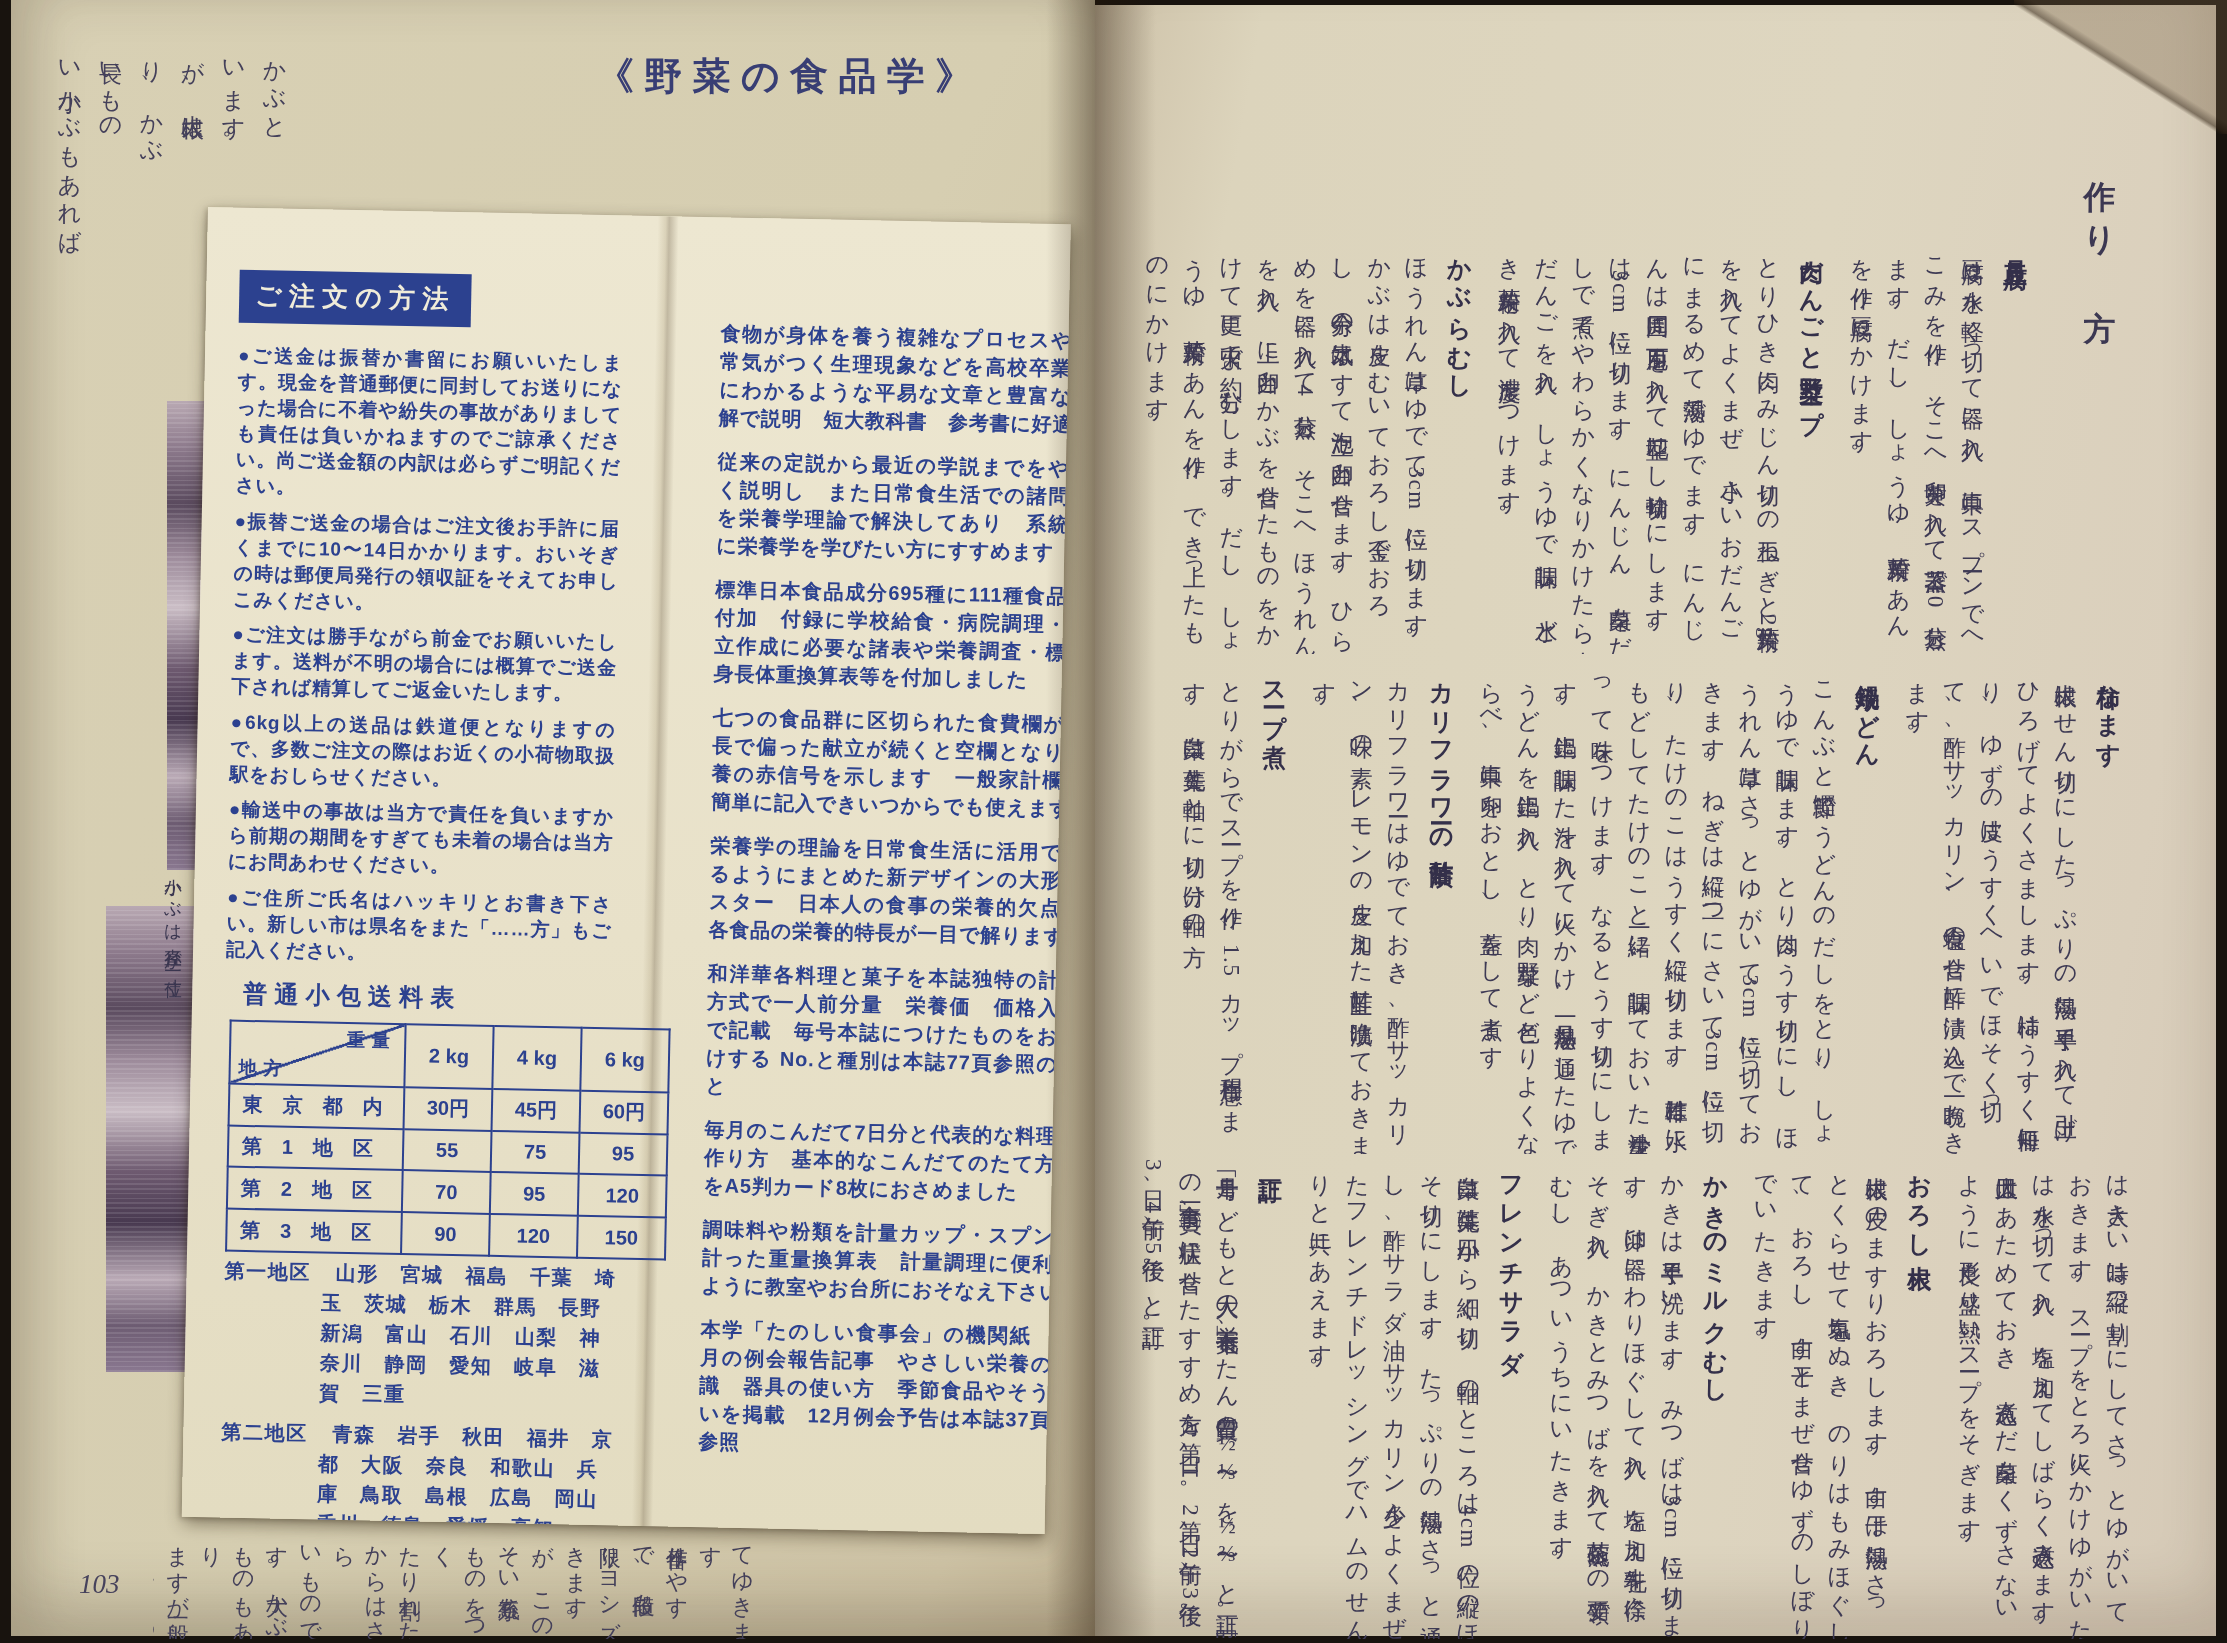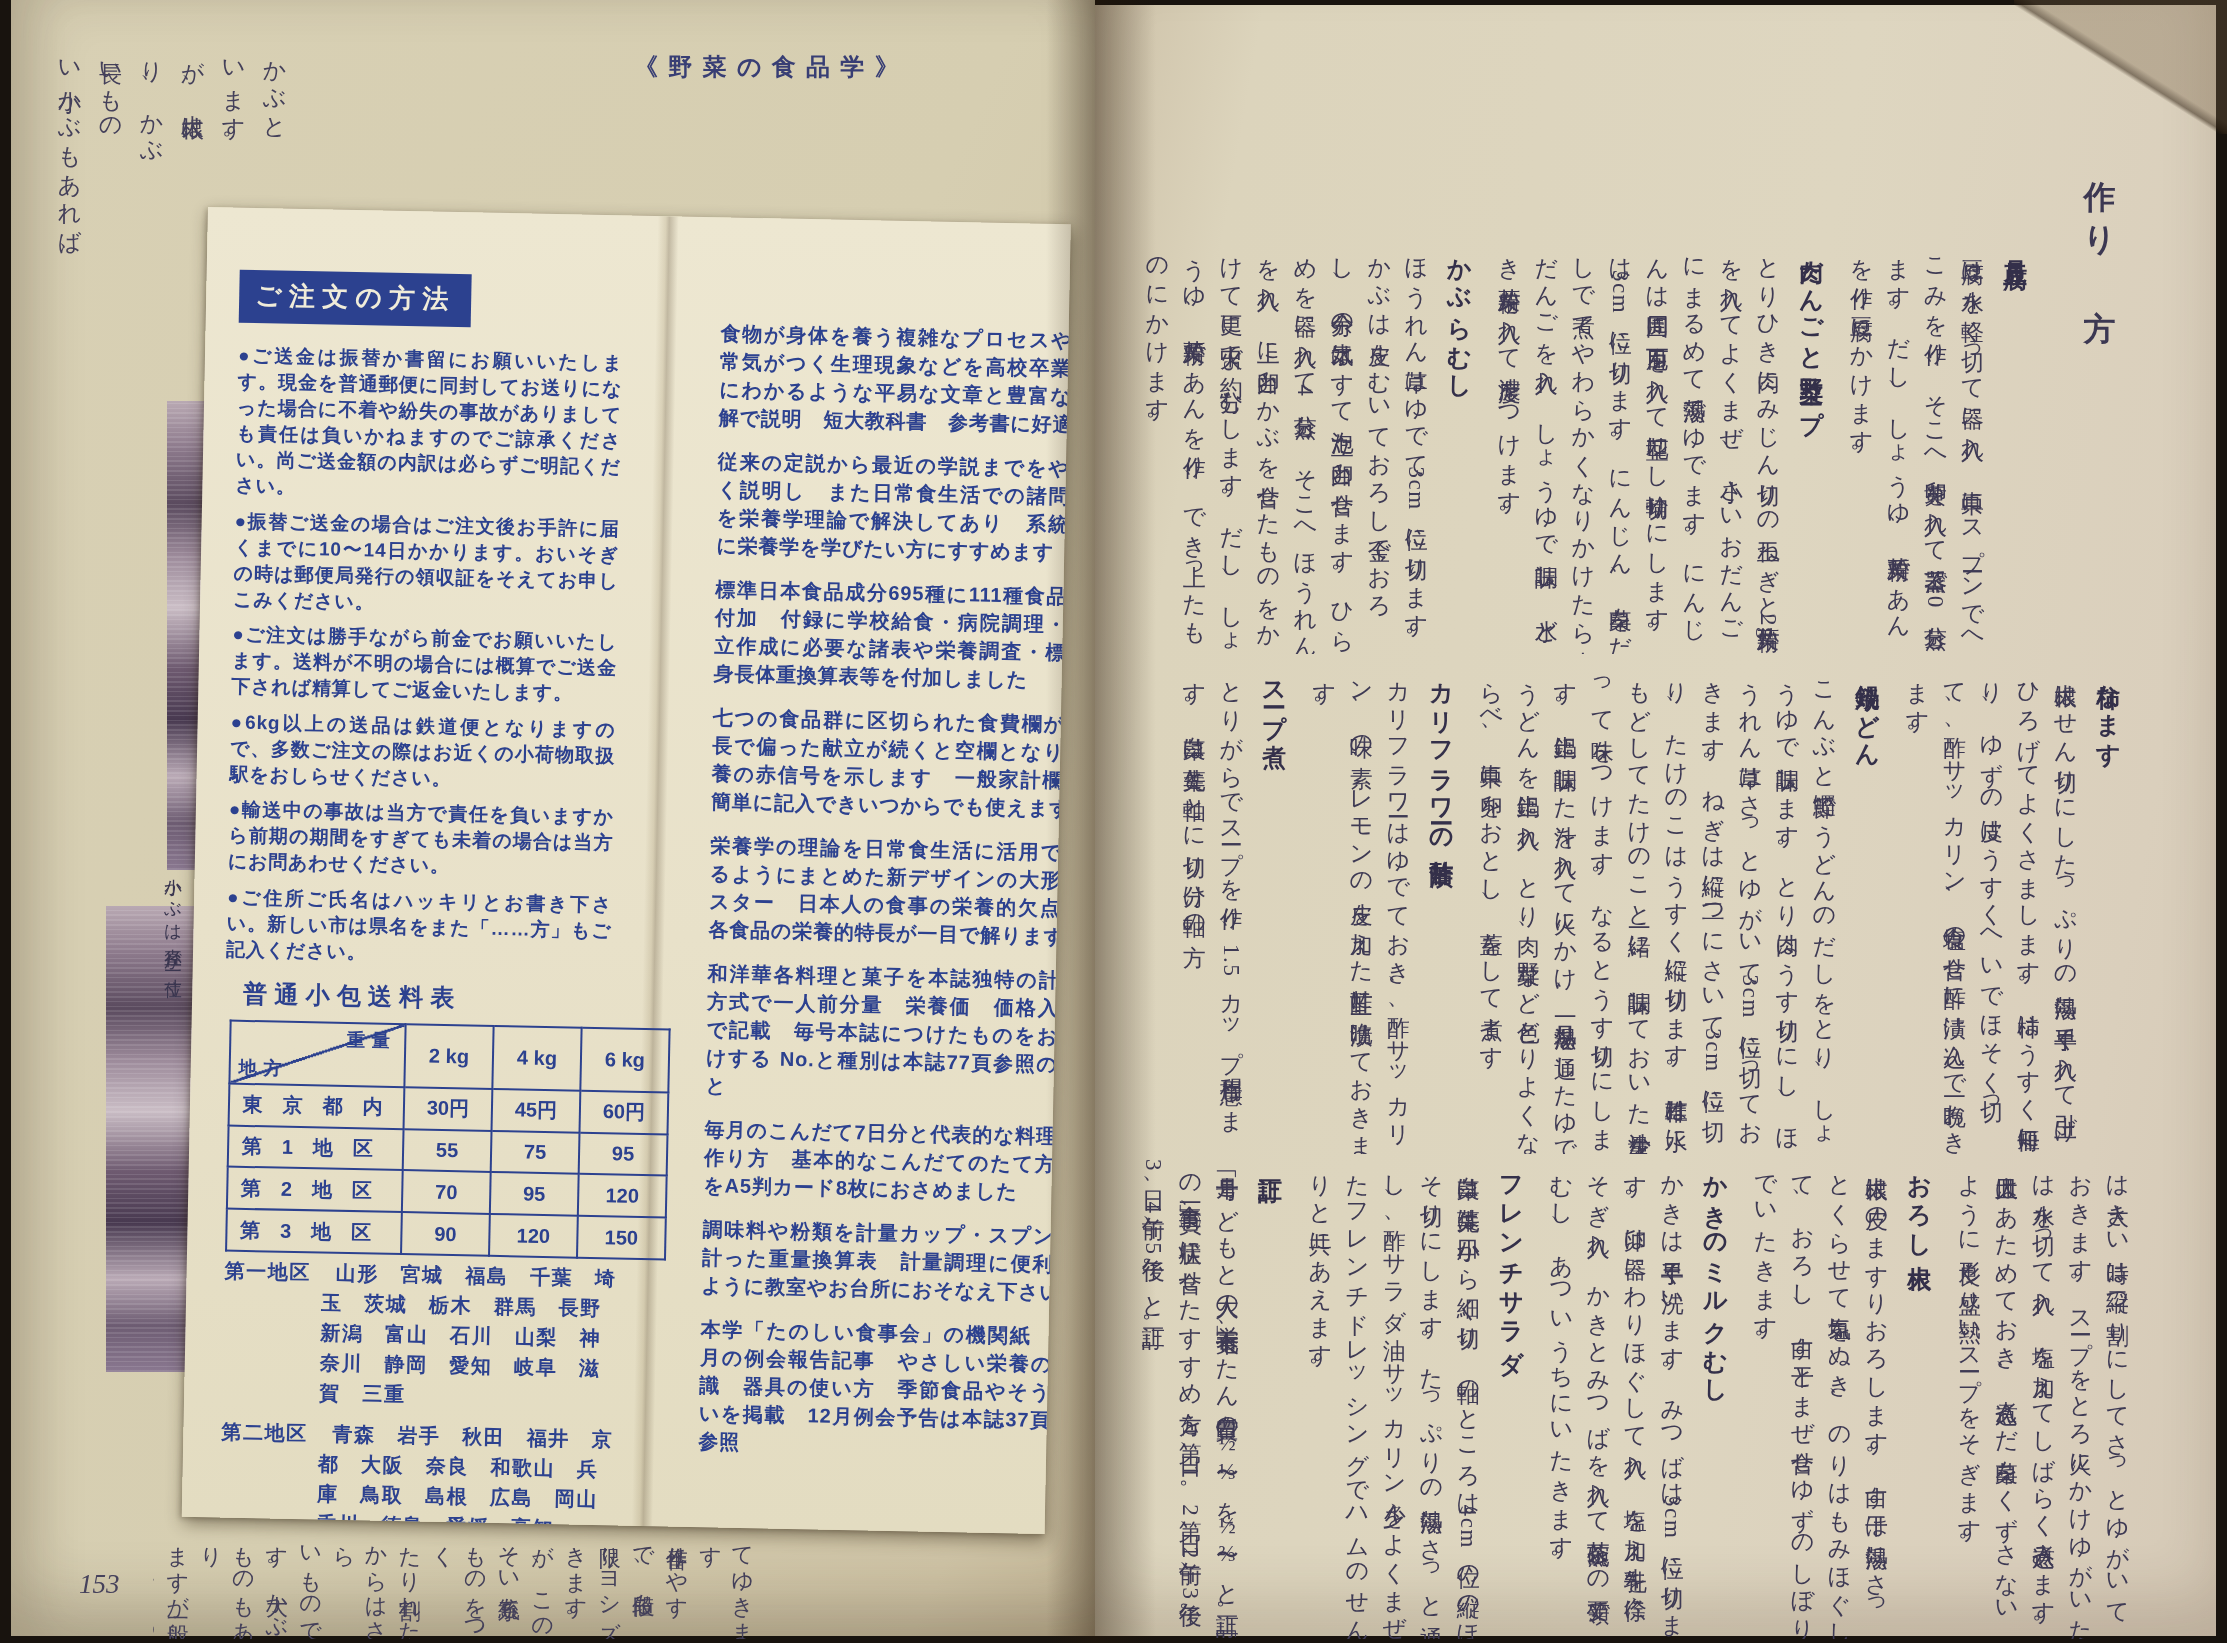--- a/index.html
+++ b/index.html
@@ -25,22 +25,22 @@
   .band h4{margin:0 12.7px 0 6.4px;font-family:"Liberation Sans",sans-serif;
            font-weight:bold;font-size:24px;color:#34304a;}
   #making-heading{position:absolute;right:94px;top:151px;height:350px;
      font-family:"Liberation Sans",sans-serif;font-weight:bold;font-size:32px;
      letter-spacing:46px;color:#3c3852;}
   #band1{top:237px;right:169px;width:1006px;height:412px;}
   #band2{top:661px;right:76px;width:1077px;height:488px;}
   #band3{top:1154px;right:76px;width:1077px;height:480px;}
   
   #article-title{position:absolute;left:585px;top:51px;z-index:1;
-     font-family:"Liberation Sans",sans-serif;font-weight:bold;font-size:24px;
-     letter-spacing:10.3px;color:#383e74;margin-left:38px;}
+     font-family:"Liberation Sans",sans-serif;font-weight:bold;font-size:38px;
+     letter-spacing:10.3px;color:#383e74;}
   #left-fragments{position:absolute;left:46px;top:45px;width:240px;height:1561px;z-index:0;
      overflow:hidden;color:#44405a;font-size:23px;line-height:37px;letter-spacing:1.6px;}
   #left-fragments p{margin:0 4px;}
   #bottom-fragments{position:absolute;left:142px;top:1531px;width:607px;height:108px;z-index:0;
      overflow:hidden;color:#44405a;font-size:22px;line-height:32px;}
   #bottom-fragments p{margin:0 1.6px;}
   #photo-caption{position:absolute;left:150px;top:865px;height:254px;z-index:2;
      font-size:17.5px;color:#3a3650;letter-spacing:2.4px;}
   
   .photo{position:absolute;z-index:1;overflow:hidden;
@@ -119,21 +119,21 @@
         <p>ものをつく</p>
         <p>たり割れた</p>
         <p>からはさら</p>
         <p>いもので小</p>
         <p>す。大かぶ</p>
         <p>ものもあり</p>
         <p>ますが一般</p>
         <p>まいて秋の</p>
       </div>
 
-    <div id="pn-left" class="pagenum">153</div>
+    <div id="pn-left" class="pagenum">103</div>
   </div>
 
   <div id="leaflet">
     <div id="order-badge">ご注文の方法</div>
 
     <div id="bullets">
 
     <p>●ご送金は振替か書留にお願いいたします。現金を普通郵便に同封してお送りになった場合に不着や紛失の事故がありましても責任は負いかねますのでご諒承ください。尚ご送金額の内訳は必らずご明記ください。</p>
         <p>●振替ご送金の場合はご注文後お手許に届くまでに10〜14日かかります。おいそぎの時は郵便局発行の領収証をそえてお申しこみください。</p>
         <p>●ご注文は勝手ながら前金でお願いいたします。送料が不明の場合には概算でご送金下されば精算してご返金いたします。</p>

